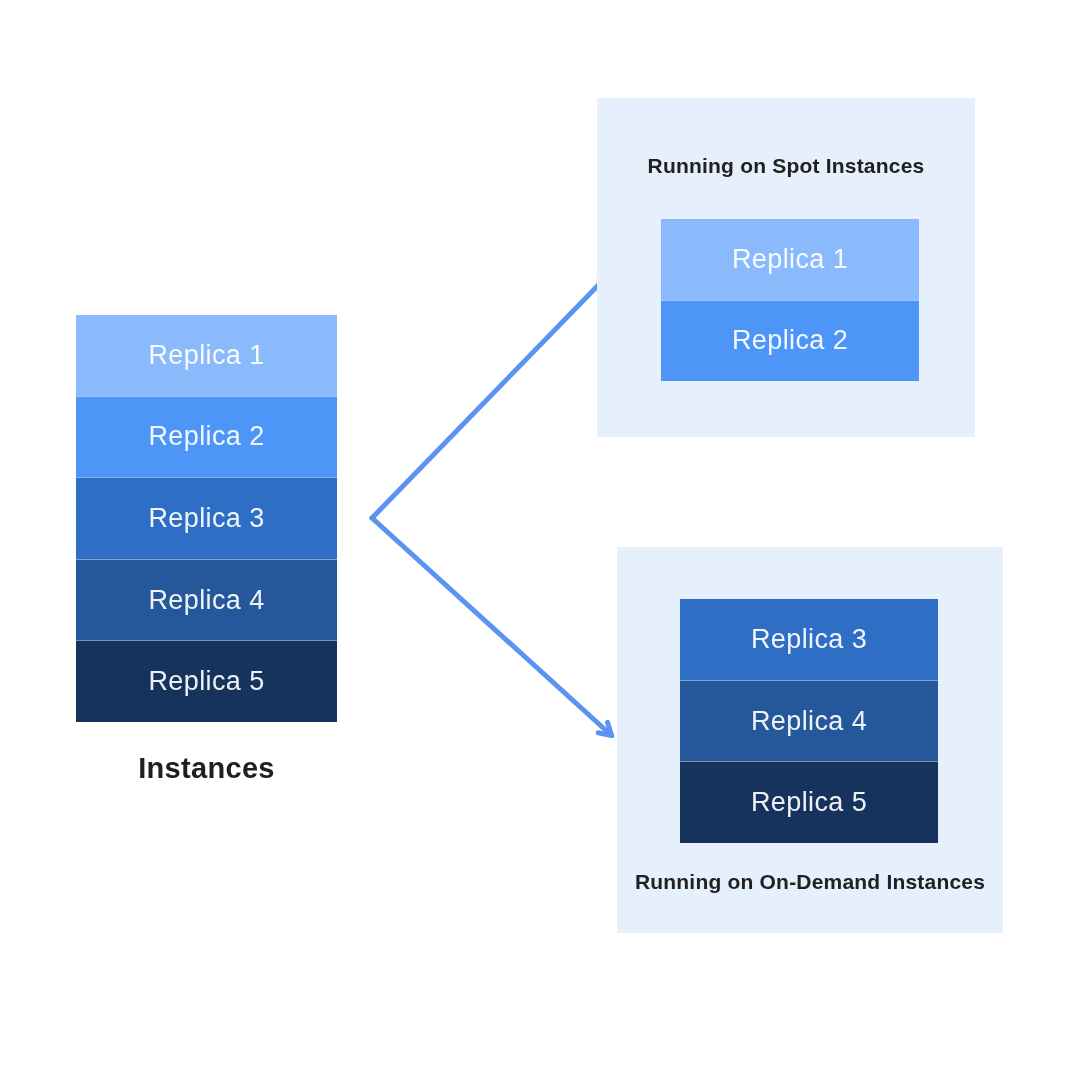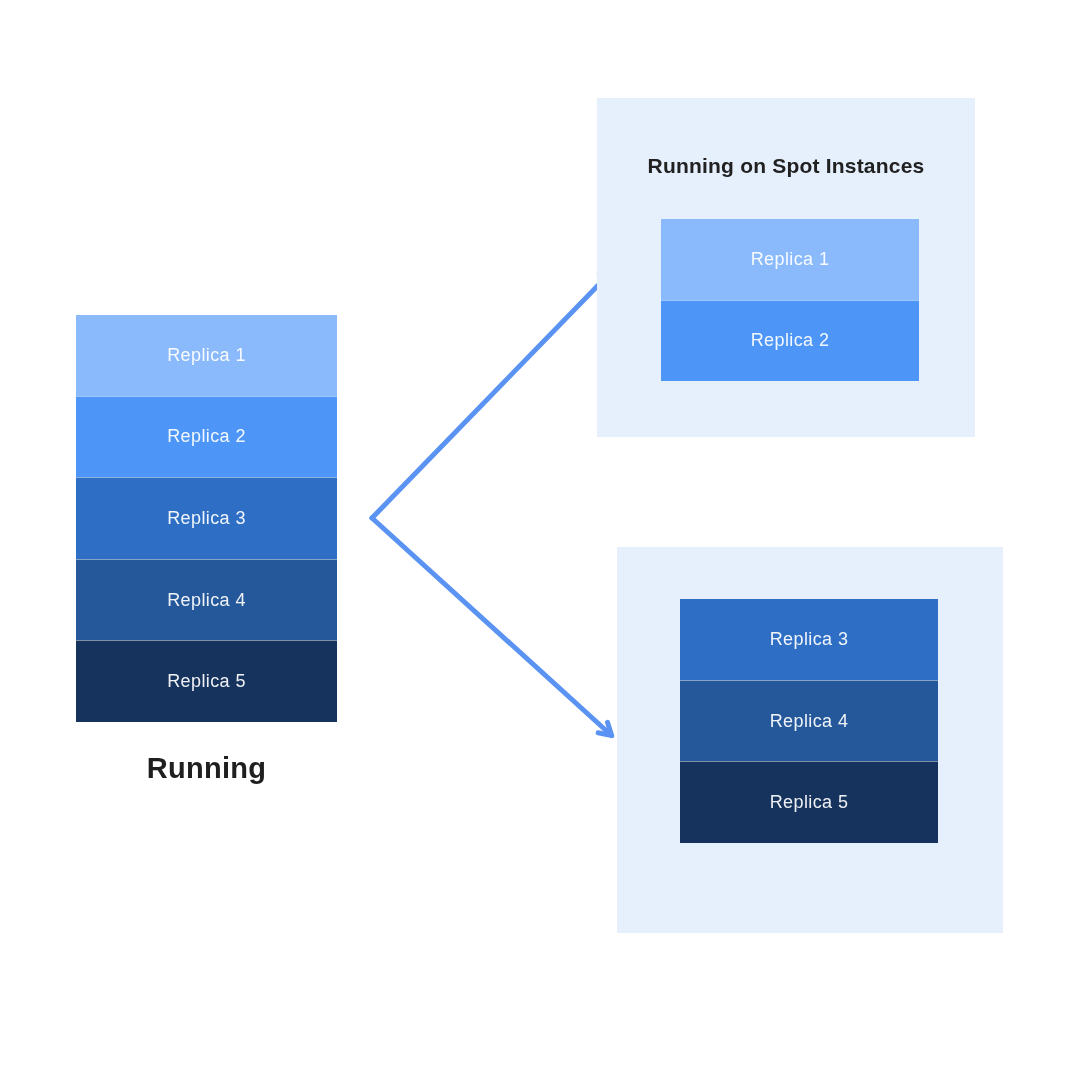--- a/index.html
+++ b/index.html
@@ -22,21 +22,21 @@
   }
   .replica {
     flex: 1;
     display: flex;
     align-items: center;
     justify-content: center;
   }
   .replica + .replica { border-top: 1px solid rgba(255,255,255,0.45); }
   .replica span {
     color: rgba(255,255,255,0.93);
-    font-size: 18px;
+    font-size: 27px;
     letter-spacing: 0.4px;
     font-weight: 400;
   }
 
   .workload-stack { left: 76px; top: 315px; width: 261px; height: 407px; }
 
   .workload-label {
     position: absolute;
     left: 76px;
     top: 752px;
@@ -95,21 +95,21 @@
       <span>Replica 3</span>
     </div>
     <div class="replica" style="background: rgb(36, 88, 154);">
       <span>Replica 4</span>
     </div>
     <div class="replica" style="background: rgb(22, 51, 94);">
       <span>Replica 5</span>
     </div>
   </div>
 
-  <div class="workload-label">Running</div>
+  <div class="workload-label">Instances</div>
 
   <div class="panel spot-panel" style="background: rgb(230, 239, 252);">
     <div class="panel-title">Running on Spot Instances</div>
     <div class="stack">
       <div class="replica" style="background: rgb(138, 186, 251);">
         <span>Replica 1</span>
       </div>
       <div class="replica" style="background: rgb(77, 150, 247);">
         <span>Replica 2</span>
       </div>
@@ -121,15 +121,16 @@
       <div class="replica" style="background: rgb(46, 111, 197);">
         <span>Replica 3</span>
       </div>
       <div class="replica" style="background: rgb(36, 88, 154);">
         <span>Replica 4</span>
       </div>
       <div class="replica" style="background: rgb(22, 51, 94);">
         <span>Replica 5</span>
       </div>
     </div>
+    <div class="panel-title">Running on On-Demand Instances</div>
   </div>
 
 </div>
 
 </body></html>

